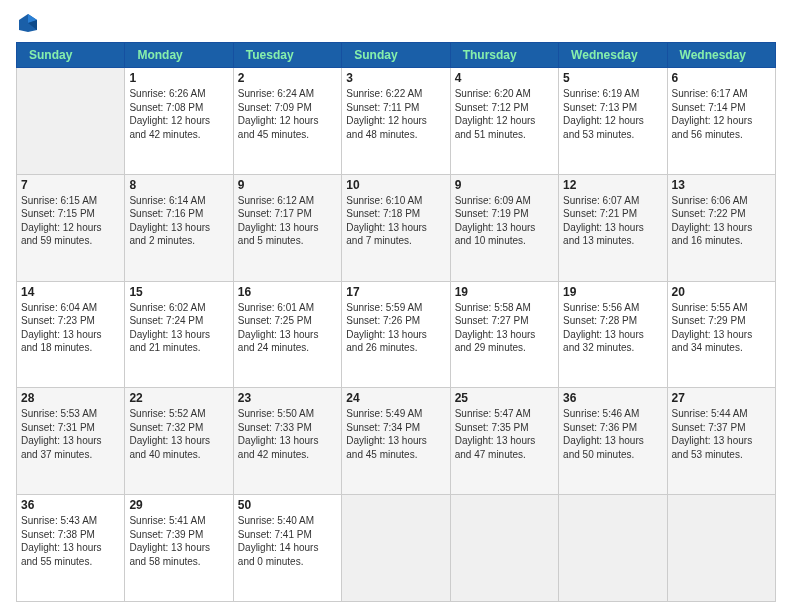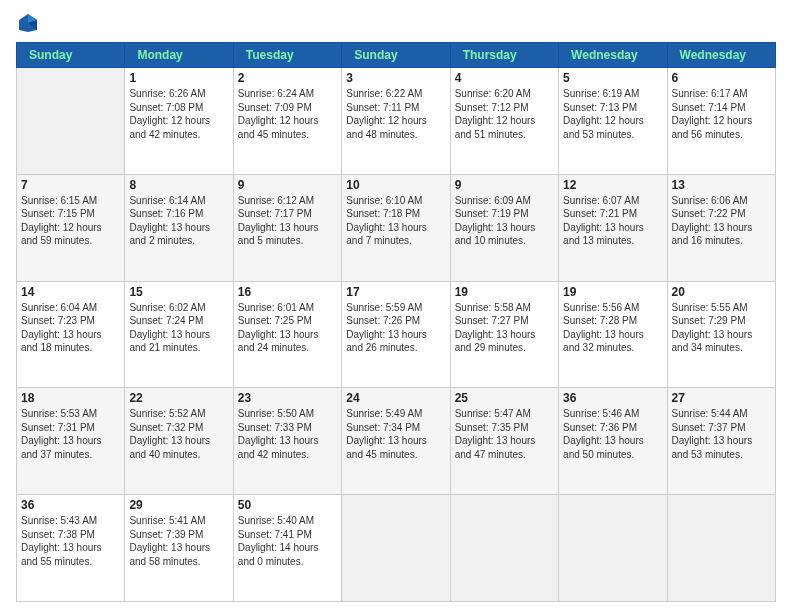--- a/index.html
+++ b/index.html
@@ -224,21 +224,21 @@
             <span class="day-number">19</span>
             <div class="day-info">Sunrise: 5:56 AM<br>Sunset: 7:28 PM<br>Daylight: 13 hours and 32 minutes.</div>
           </td>
           <td>
             <span class="day-number">20</span>
             <div class="day-info">Sunrise: 5:55 AM<br>Sunset: 7:29 PM<br>Daylight: 13 hours and 34 minutes.</div>
           </td>
         </tr>
         <tr>
           <td>
-            <span class="day-number">18</span>
+            <span class="day-number">28</span>
             <div class="day-info">Sunrise: 5:53 AM<br>Sunset: 7:31 PM<br>Daylight: 13 hours and 37 minutes.</div>
           </td>
           <td>
             <span class="day-number">22</span>
             <div class="day-info">Sunrise: 5:52 AM<br>Sunset: 7:32 PM<br>Daylight: 13 hours and 40 minutes.</div>
           </td>
           <td>
             <span class="day-number">23</span>
             <div class="day-info">Sunrise: 5:50 AM<br>Sunset: 7:33 PM<br>Daylight: 13 hours and 42 minutes.</div>
           </td>

